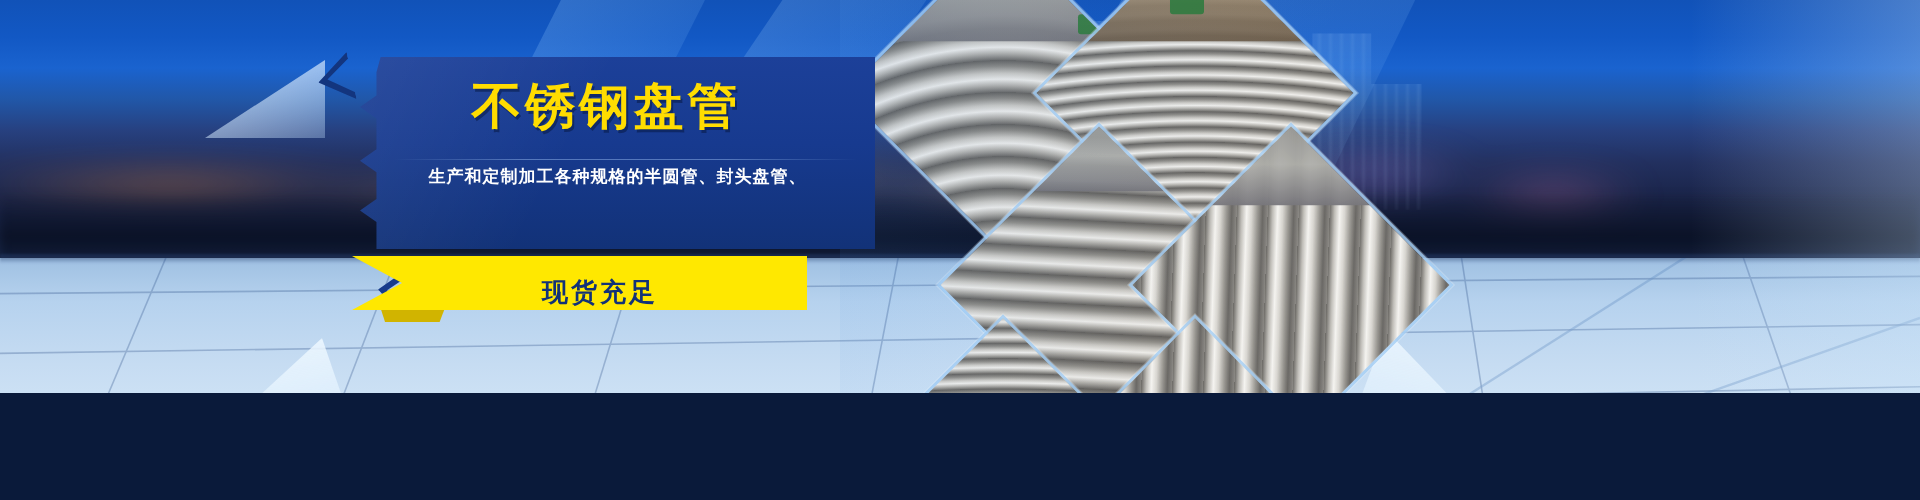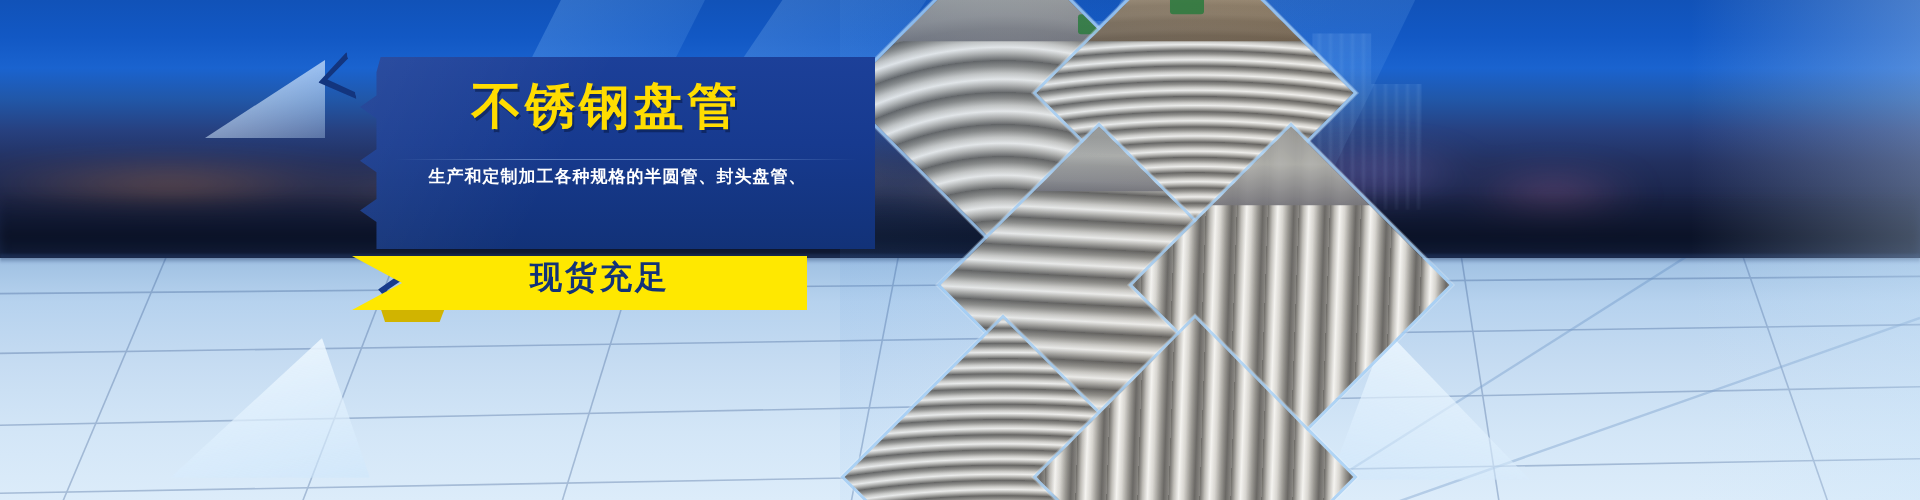--- a/index.html
+++ b/index.html
@@ -1,19 +1,19 @@
 <!DOCTYPE html>
 <html><head>
 <meta charset="utf-8">
 <style>
   * { margin:0; padding:0; box-sizing:border-box; }
   html,body { width:1920px; height:500px; overflow:hidden; background:#0a1a3a;
               font-family:"Liberation Sans", sans-serif; }
 
-  .banner { position:relative; width:1920px; height:500px; overflow:hidden; }
+  .banner { position:relative; width:1920px; height:393px; overflow:hidden; }
 
   
   .bg-sky {
     position:absolute; left:0; top:0; width:1920px; height:262px;
     background:
       linear-gradient(180deg,
         #1152b8 0%,
         #1258c4 14%,
         #1a63cf 26%,
         #2157a8 38%,
@@ -164,22 +164,22 @@
     background:#e3c400; clip-path:polygon(0% 0%, 100% 0%, 88% 100%, 10% 100%);
     filter:brightness(.92);
   }
   .ribbon {
     position:absolute; left:0; top:0; width:455px; height:54px;
     background:#ffe800;
     clip-path:polygon(0% 0%, 100% 0%, 100% 100%, 0% 100%, 11% 50%);
   }
   .ribbon-text {
     position:absolute; left:50px; right:14px; top:0; height:54px;
-    display:flex; align-items:flex-start; justify-content:center; gap:26px;
-    color:#123278; font-size:32px; font-weight:bold; letter-spacing:3px;
+    display:flex; align-items:flex-end; justify-content:center; gap:26px;
+    color:#123278; font-size:26px; font-weight:bold; letter-spacing:3px;
     white-space:nowrap;
   }
 
   
   .mosaic { position:absolute; left:840px; top:-70px; width:640px; height:640px; }
   .dia {
     position:absolute; width:230px; height:230px;
     transform:rotate(45deg); overflow:hidden;
     border:3px solid rgba(168,208,245,.85);
     box-shadow:0 0 0 1px rgba(255,255,255,.25);

